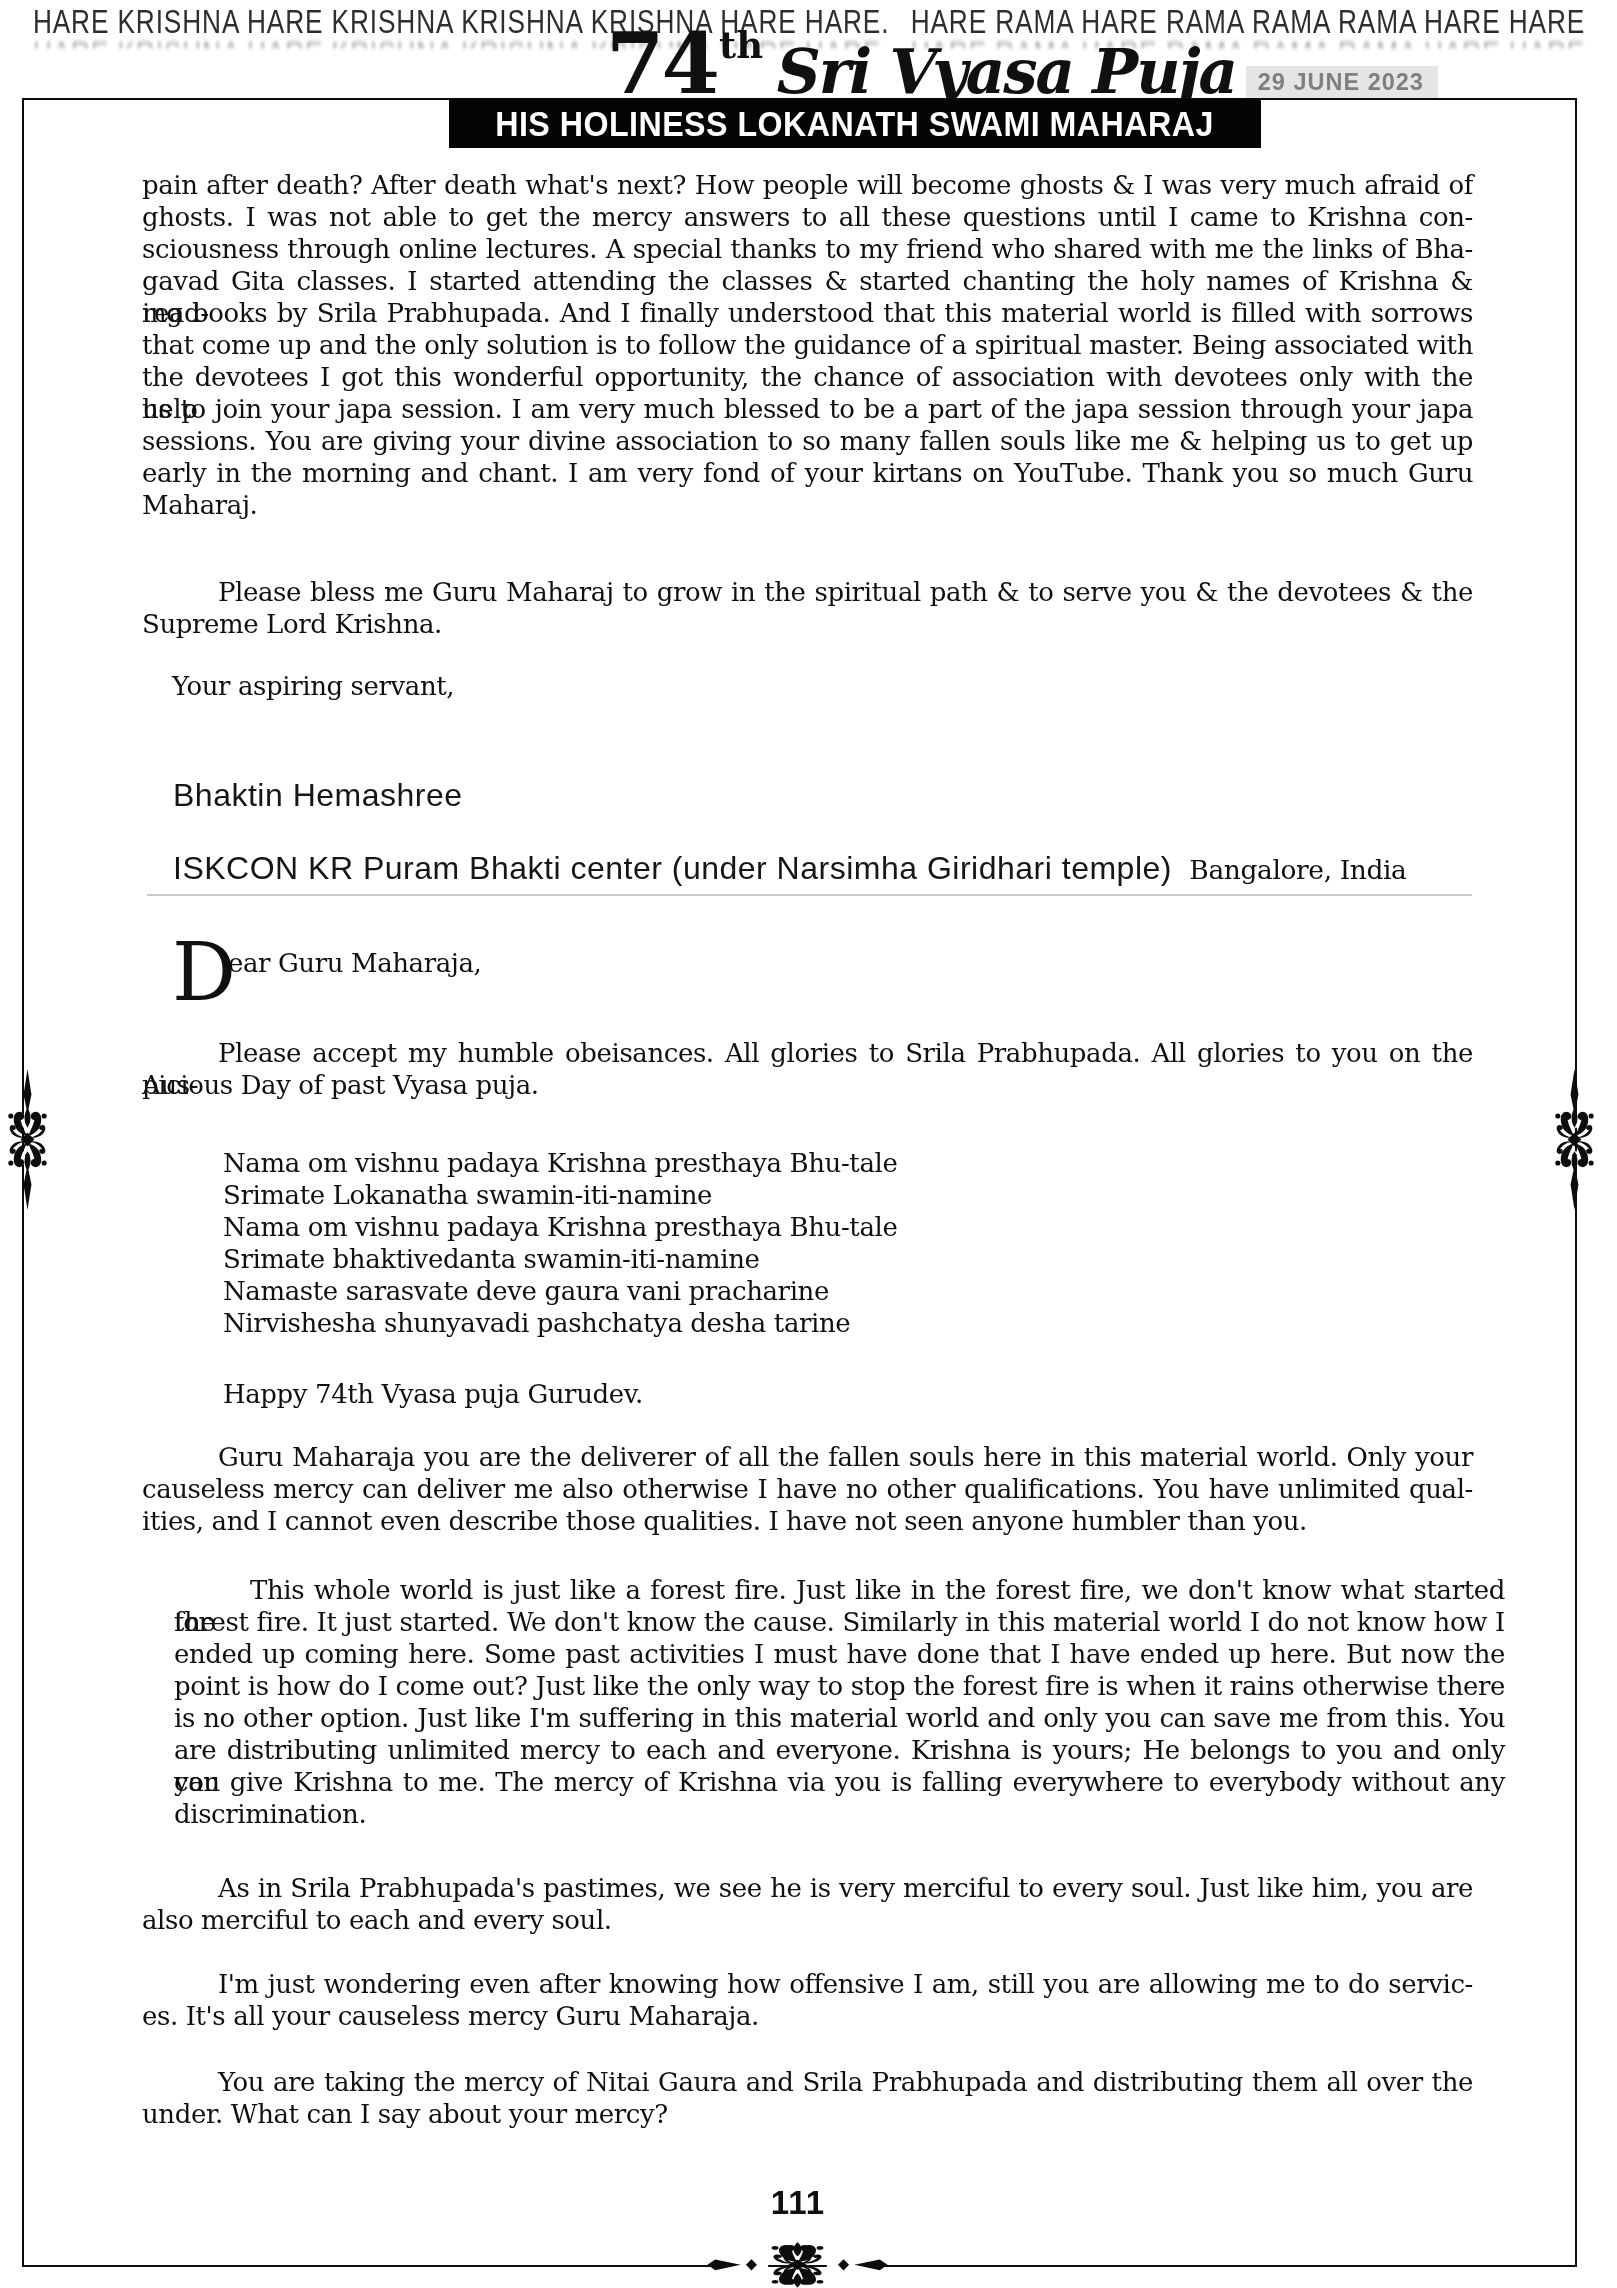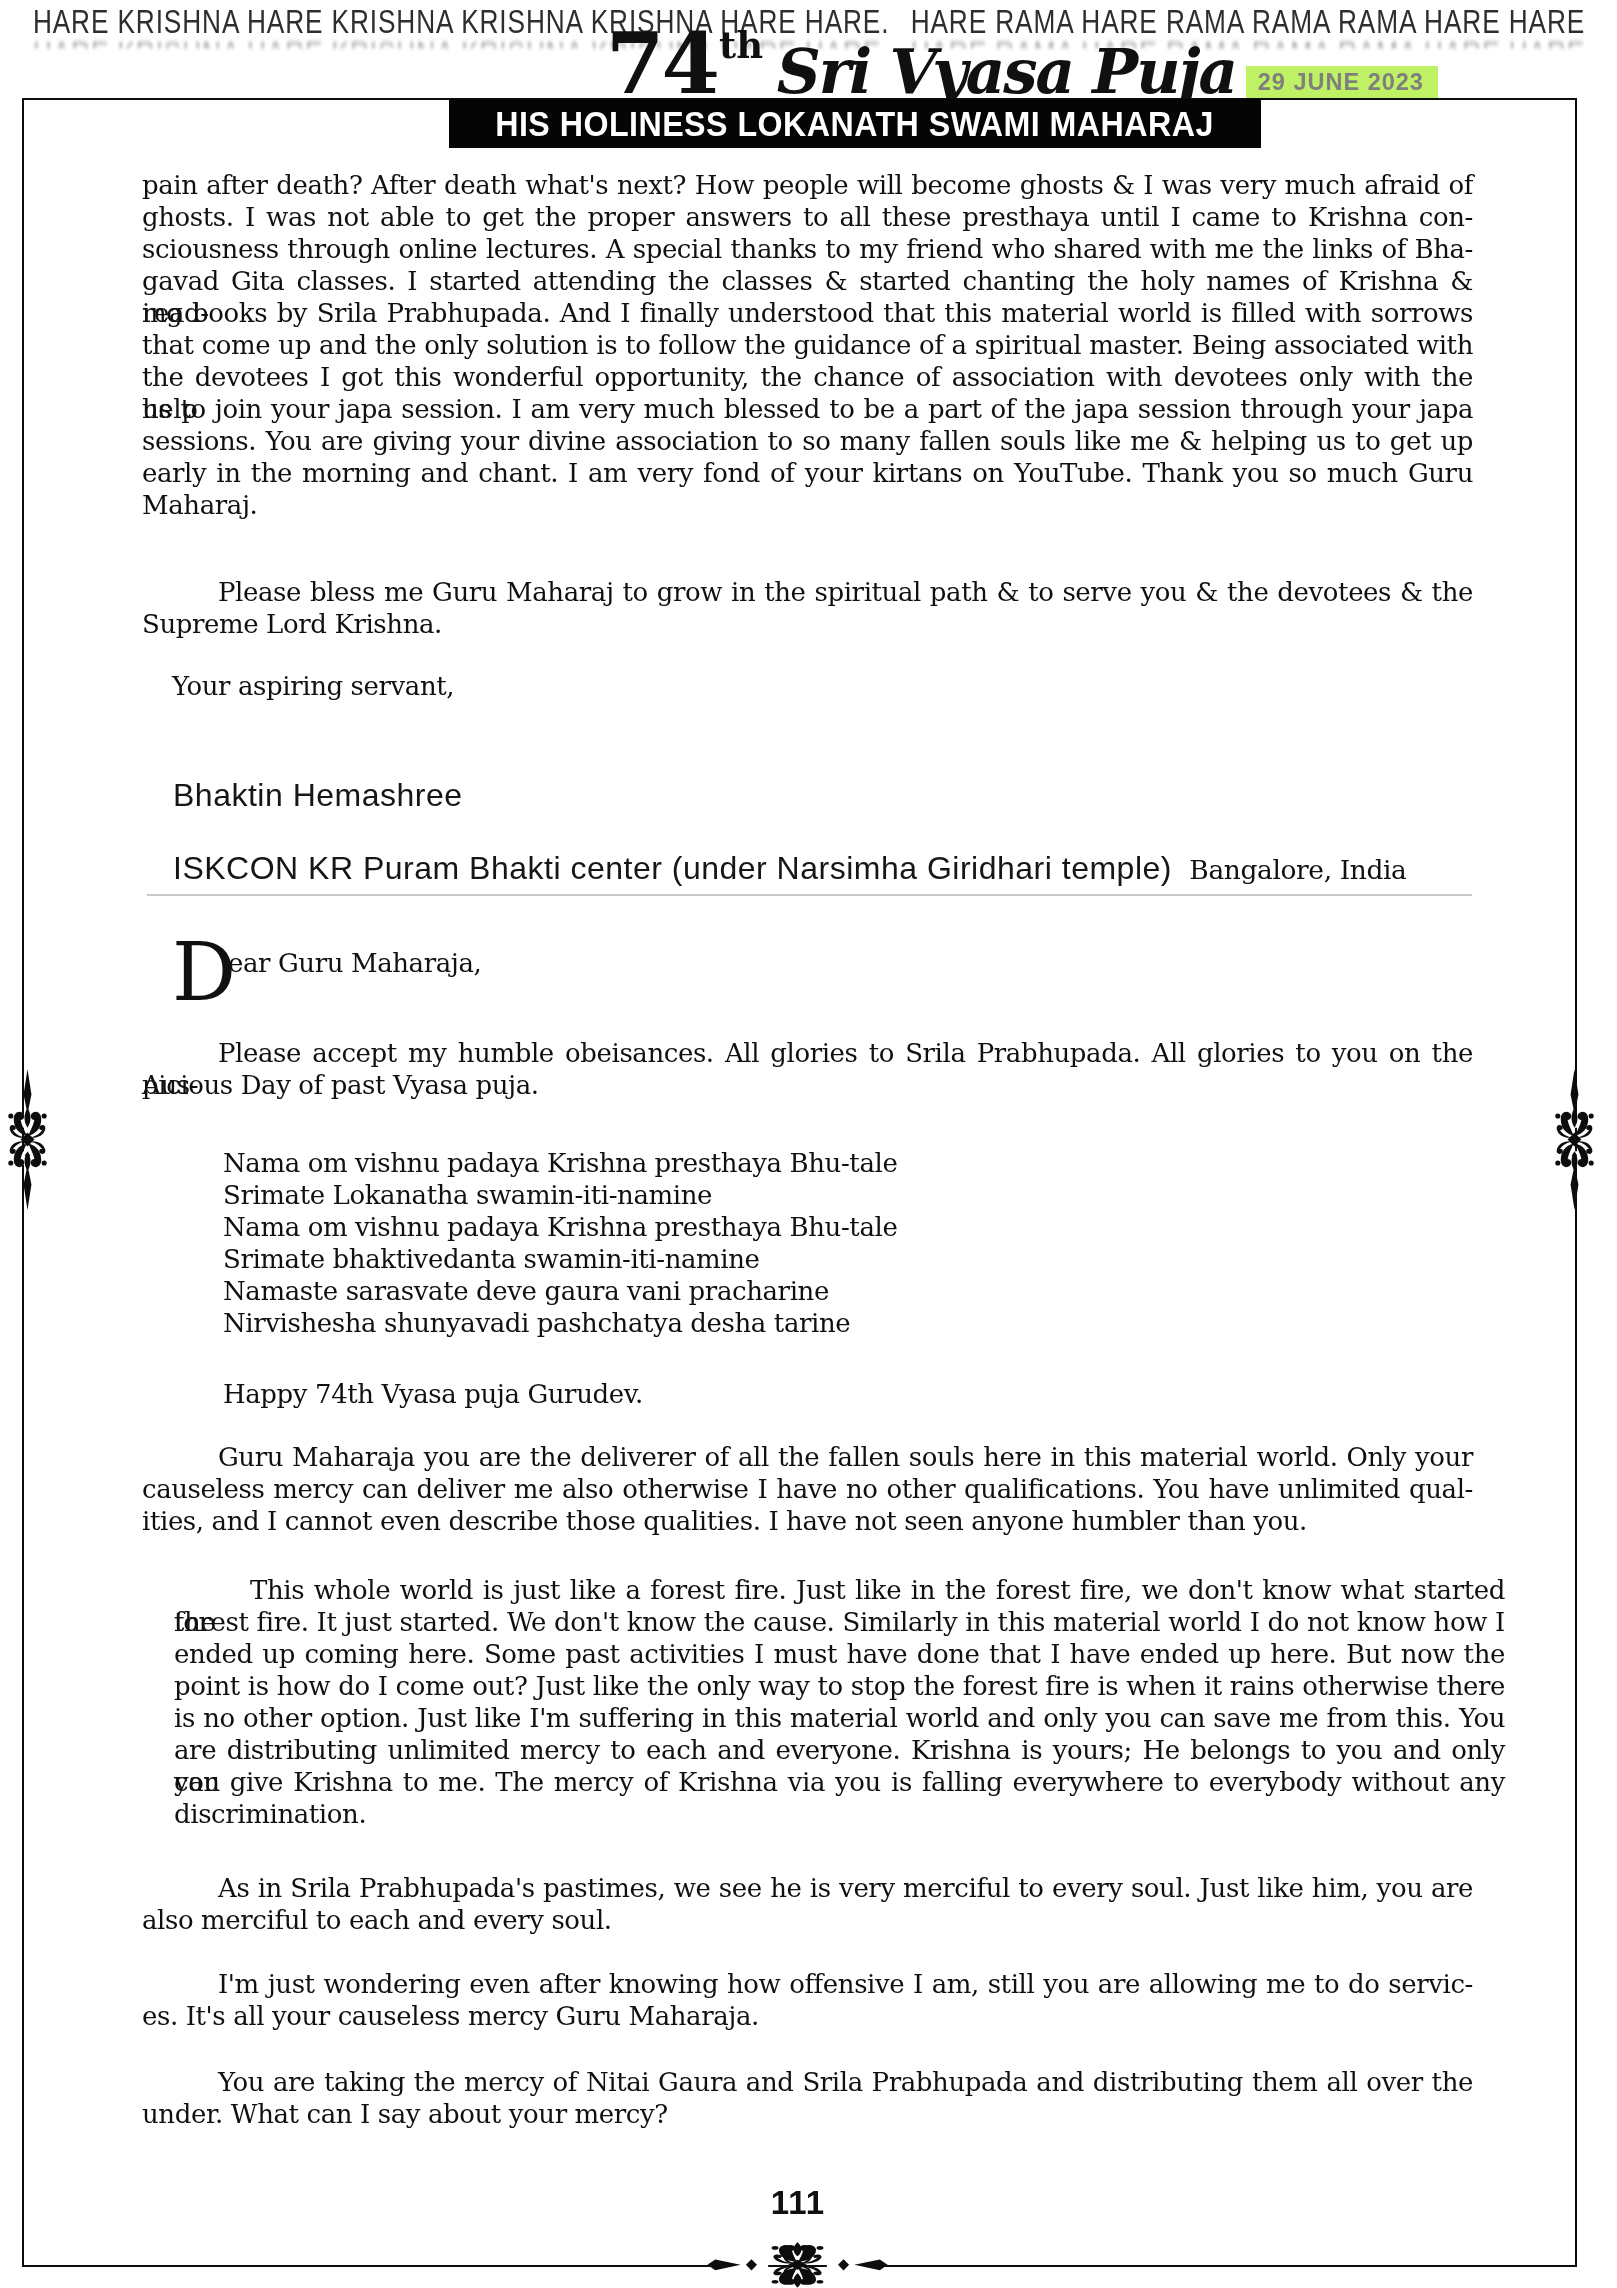--- a/index.html
+++ b/index.html
@@ -14,21 +14,21 @@
         transform:scaleX(0.875);transform-origin:center top;display:flex;justify-content:space-between;
         white-space:nowrap;filter:blur(2px);opacity:.45;}
   
   .title-group{position:absolute;left:606px;top:25.5px;height:73px;display:flex;align-items:flex-end;gap:9.8px;}
   .t-num{font-family:"DejaVu Serif",serif;font-weight:bold;font-size:84px;line-height:65px;letter-spacing:-2.9px;}
   .t-sup{font-family:"DejaVu Serif",serif;font-weight:bold;font-size:37px;line-height:1;
         position:relative;top:-35px;left:2px;}
   .t-script{font-family:"DejaVu Serif",serif;font-weight:bold;font-style:italic;font-size:61px;
         line-height:55px;letter-spacing:-2px;padding-left:5.9px;}
   .date-badge{font-family:"Liberation Sans",sans-serif;font-weight:bold;font-size:23.5px;color:#7f7f7f;
-        background:#bef264;padding:4.9px 13.7px 3.9px 11.8px;line-height:1;letter-spacing:1px;margin-bottom:0px;}
+        background:#e5e5e5;padding:4.9px 13.7px 3.9px 11.8px;line-height:1;letter-spacing:1px;margin-bottom:0px;}
   
   .frame{position:absolute;left:21.6px;top:98px;width:1551px;height:2165px;border:2.9px solid #0d0d0d;}
   .banner{position:absolute;left:449px;top:99px;width:812px;height:49px;background:#050505;
         display:flex;align-items:center;justify-content:center;}
   .banner span{font-family:"Liberation Sans",sans-serif;font-weight:bold;font-size:35px;color:#ffffff;
         letter-spacing:0.5px;transform:scaleX(0.92);white-space:nowrap;}
   
   .col{position:absolute;left:142px;width:1331px;}
   .line{font-size:26px;line-height:32px;height:32px;letter-spacing:-0.4px;
         text-align:justify;text-align-last:justify;overflow:visible;}
@@ -72,21 +72,21 @@
     <span class="date-badge">29 JUNE 2023</span>
   </div>
 
   <div class="frame"></div>
   <div class="banner">
     <span>HIS HOLINESS LOKANATH SWAMI MAHARAJ</span>
   </div>
 
   <div class="col" style="top:169px;">
       <div class="line">pain after death? After death what's next? How people will become ghosts &amp; I was very much afraid of</div>
-      <div class="line">ghosts. I was not able to get the proper answers to all these presthaya until I came to Krishna con-</div>
+      <div class="line">ghosts. I was not able to get the mercy answers to all these questions until I came to Krishna con-</div>
       <div class="line">sciousness through online lectures. A special thanks to my friend who shared with me the links of Bha-</div>
       <div class="line">gavad Gita classes. I started attending the classes &amp; started chanting the holy names of Krishna &amp; read-</div>
       <div class="line">ing books by Srila Prabhupada. And I finally understood that this material world is filled with sorrows</div>
       <div class="line">that come up and the only solution is to follow the guidance of a spiritual master. Being associated with</div>
       <div class="line">the devotees I got this wonderful opportunity, the chance of association with devotees only with the help</div>
       <div class="line">us to join your japa session. I am very much blessed to be a part of the japa session through your japa</div>
       <div class="line">sessions. You are giving your divine association to so many fallen souls like me &amp; helping us to get up</div>
       <div class="line">early in the morning and chant. I am very fond of your kirtans on YouTube. Thank you so much Guru</div>
       <div class="line last">Maharaj.</div>
     </div>

